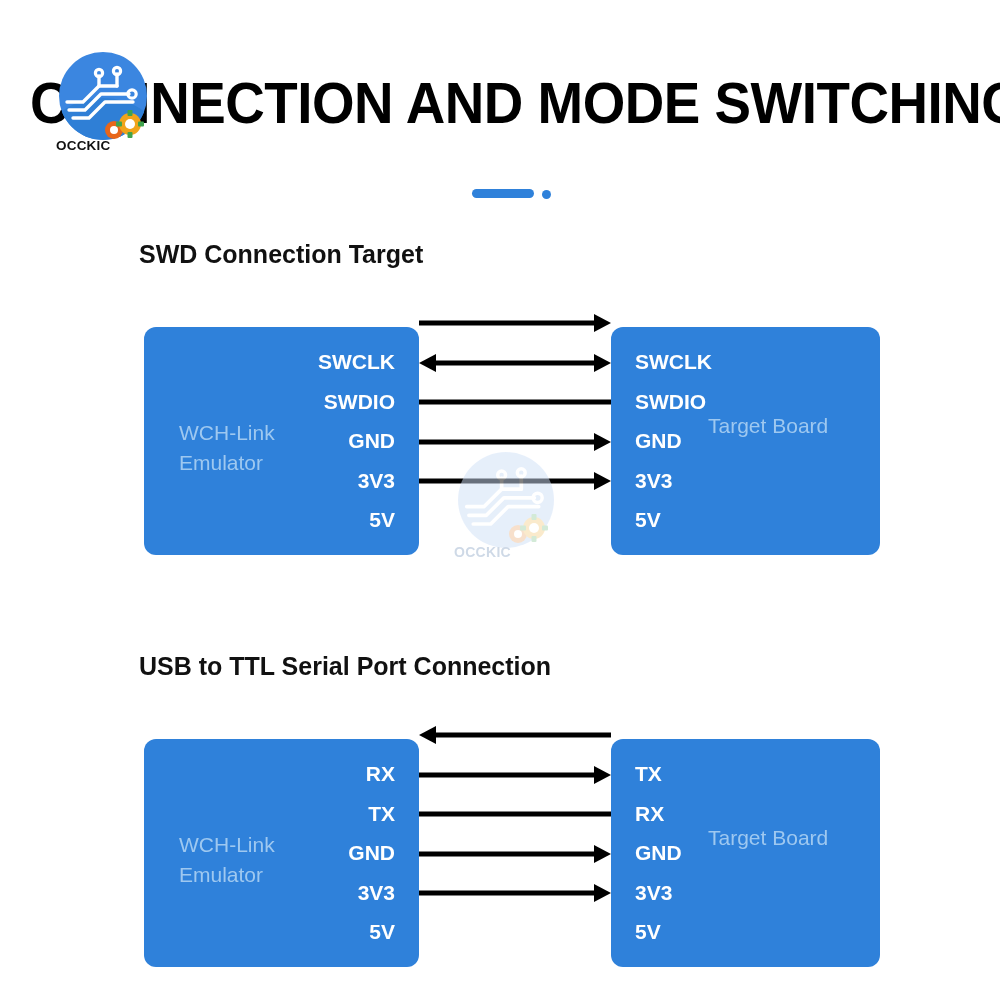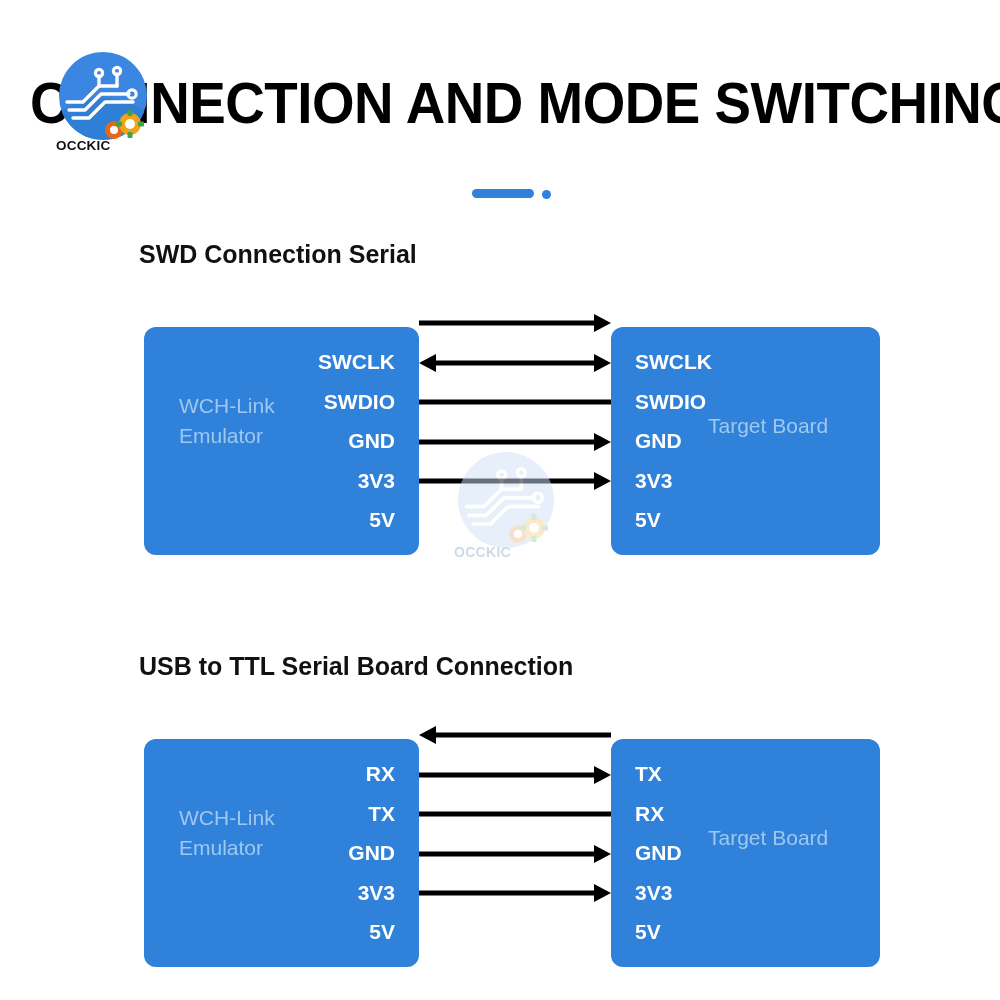--- a/index.html
+++ b/index.html
@@ -137,21 +137,21 @@
 
   .board-title {
     position: absolute;
     font-size: 21px;
     color: #9ec8f0;
     white-space: nowrap;
     line-height: 30px;
   }
   .board-left .board-title {
     left: 35px;
-    top: 64px;
+    top: 91px;
     width: 170px;
   }
   .board-right .board-title {
     left: 97px;
     top: 84px;
   }
 
   
   .pin-label {
     position: absolute;
@@ -239,21 +239,21 @@
     <div class="logo-word">OCCKIC</div>
   </div>
 
   <div id="accent">
     <div id="accent-bar"></div>
     <div id="accent-dot"></div>
   </div>
 </div>
 
 <div class="section" id="section-swd">
-  <div class="section-heading">SWD Connection Serial</div>
+  <div class="section-heading">SWD Connection Target</div>
 
   <div class="diagram" id="diagram-swd">
     <div class="board board-left">
       <div class="board-title">
         <span>WCH-Link</span><br>
         <span>Emulator</span>
       </div>
       <div class="pin-label pin-left" style="top:24px">SWCLK</div>
       <div class="pin-label pin-left" style="top:64px">SWDIO</div>
       <div class="pin-label pin-left" style="top:103px">GND</div>
@@ -310,21 +310,21 @@
       <rect x="27.5" y="2" width="5" height="6" rx="1"></rect>
       <rect x="27.5" y="24" width="5" height="6" rx="1"></rect>
       <rect x="16" y="13.5" width="6" height="5" rx="1"></rect>
       <rect x="38" y="13.5" width="6" height="5" rx="1"></rect>
     </g>
   </svg>
   <div class="wm-word">OCCKIC</div>
 </div>
 
 <div class="section" id="section-uart">
-  <div class="section-heading">USB to TTL Serial Board Connection</div>
+  <div class="section-heading">USB to TTL Serial Port Connection</div>
 
   <div class="diagram" id="diagram-uart">
     <div class="board board-left">
       <div class="board-title">
         <span>WCH-Link</span><br>
         <span>Emulator</span>
       </div>
       <div class="pin-label pin-left" style="top:24px">RX</div>
       <div class="pin-label pin-left" style="top:64px">TX</div>
       <div class="pin-label pin-left" style="top:103px">GND</div>

